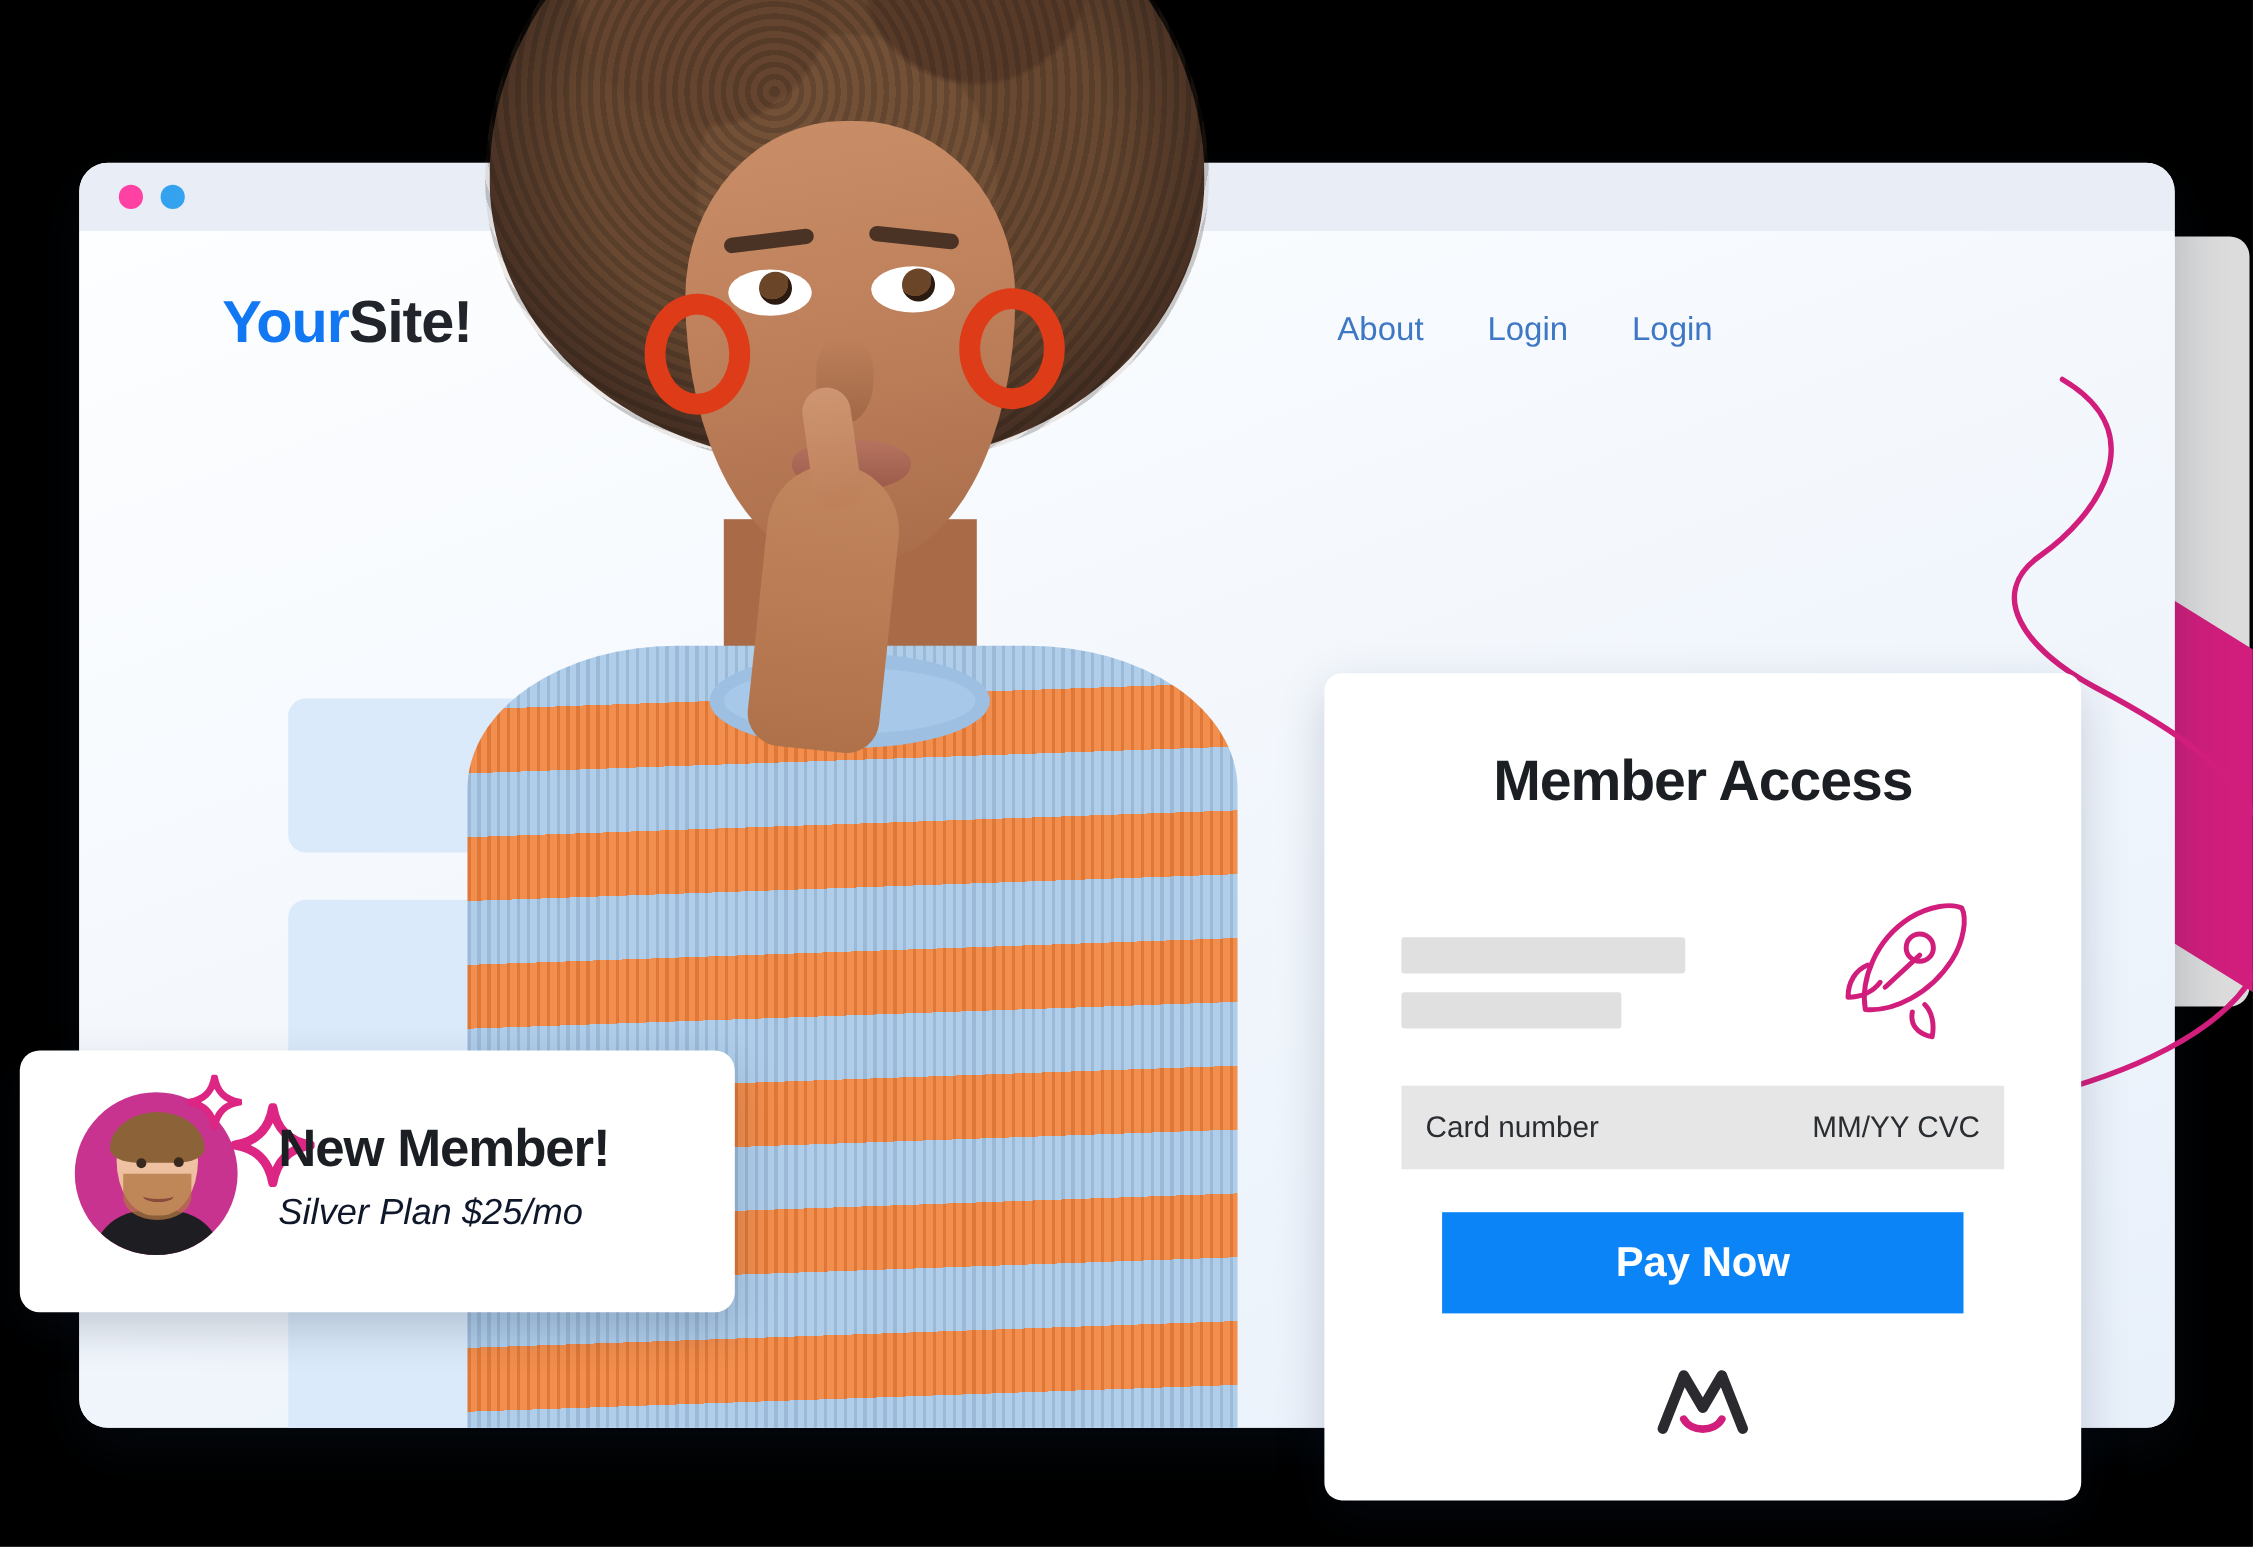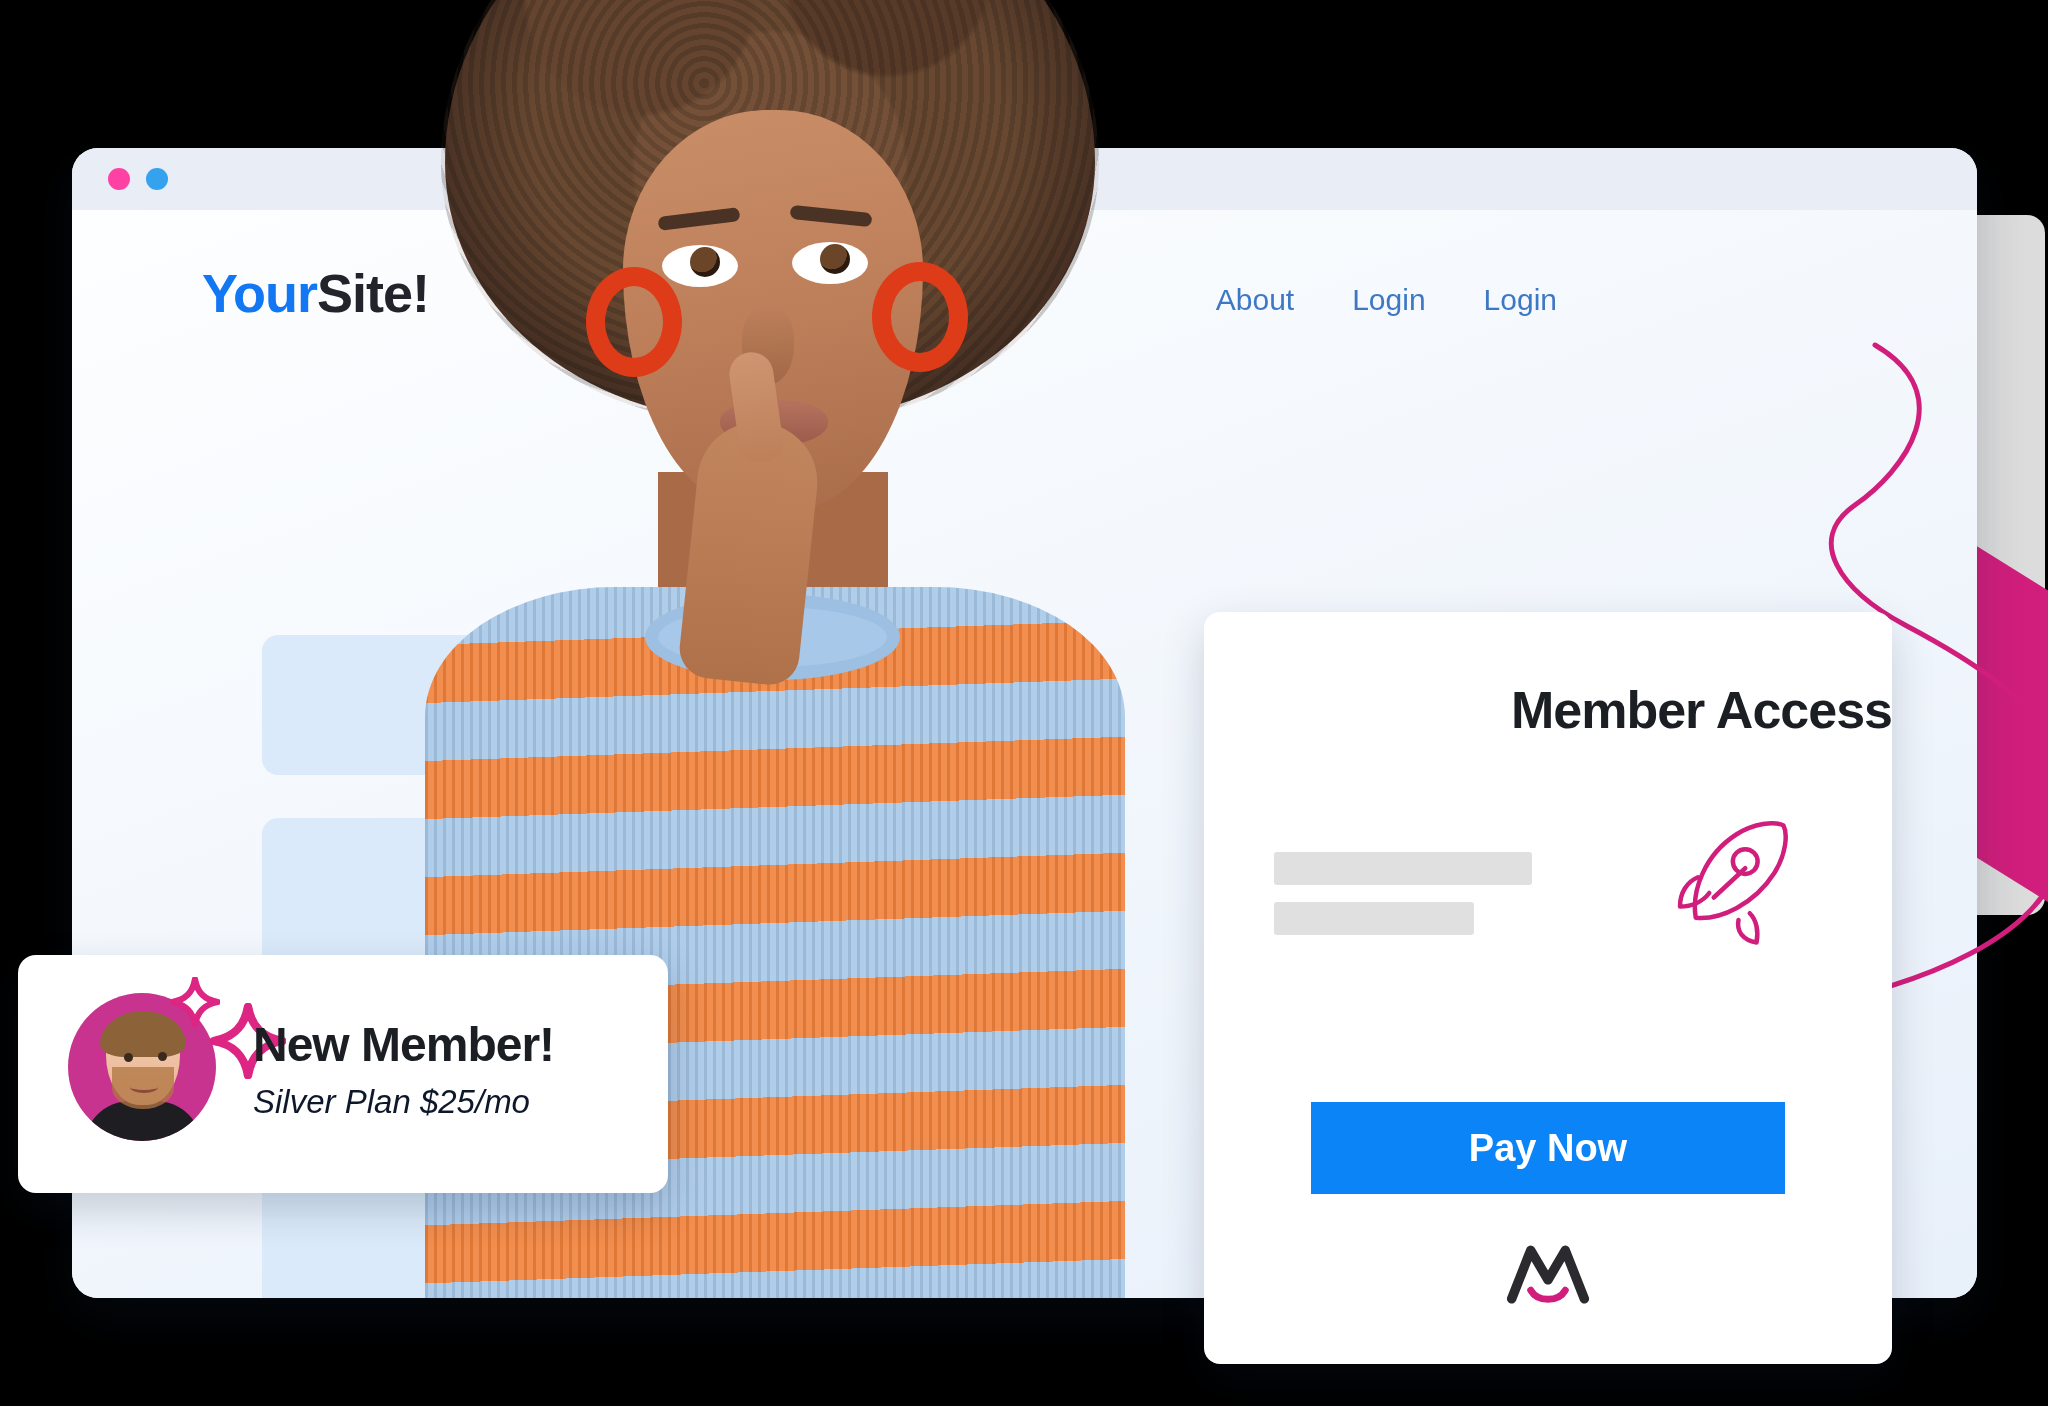--- a/index.html
+++ b/index.html
@@ -208,21 +208,21 @@
   
   .member-card {
     position: absolute; left: 1204px; top: 612px;
     width: 688px; height: 752px;
     background: #fff; border-radius: 16px;
     box-shadow: 0 16px 44px rgba(20,35,60,.18);
     z-index: 20;
   }
   .member-title {
     position: absolute; left: 0; right: 0; top: 68px;
-    text-align: right; font-size: 52px; font-weight: 700;
+    text-align: center; font-size: 52px; font-weight: 700;
     color: #1B1F24; letter-spacing: -1px;
   }
   .ph-bar { position:absolute; background:#E0E0E0; border-radius:3px; }
   .ph-bar.p1 { left: 70px; top: 240px; width: 258px; height: 33px; }
   .ph-bar.p2 { left: 70px; top: 290px; width: 200px; height: 33px; }
 
   .rocket { position:absolute; right: 86px; top: 200px; width: 135px; height: 135px; }
 
   .card-field {
     position:absolute; left:70px; top:375px; width:548px; height:76px;
@@ -366,20 +366,24 @@
         <g fill="none" stroke="#D11E7C" stroke-width="4" stroke-linecap="round" stroke-linejoin="round">
           <path d="M22 94 C18 70 30 38 58 20 C74 10 92 8 100 12 C104 20 102 38 92 54 C74 82 44 96 22 94 Z"></path>
           <circle cx="66" cy="44" r="11"></circle>
           <path d="M24 58 C14 62 8 72 8 84 C18 84 28 80 34 72"></path>
           <path d="M60 96 C58 106 64 114 76 116 C78 106 76 96 70 90"></path>
           <path d="M38 76 L66 50"></path>
         </g>
       </svg>
     </div>
 
+    <div class="card-field">
+      <span>Card number</span>
+      <span>MM/YY CVC</span>
+    </div>
 
     <button class="pay-btn">Pay Now</button>
 
     <div class="brand-mark">
       <svg viewBox="0 0 100 74" width="88" height="64" aria-hidden="true">
         <path d="M8 68 L30 12 L50 46 L70 12 L92 68" fill="none" stroke="#2B2B2F" stroke-width="11" stroke-linecap="round" stroke-linejoin="round"></path>
         <path d="M30 58 C38 72 62 72 70 58" fill="none" stroke="#D11E7C" stroke-width="8" stroke-linecap="round"></path>
       </svg>
     </div>
   </div>

